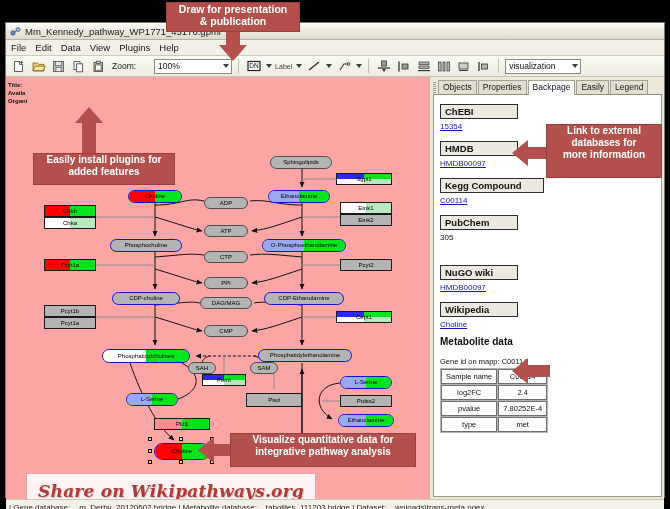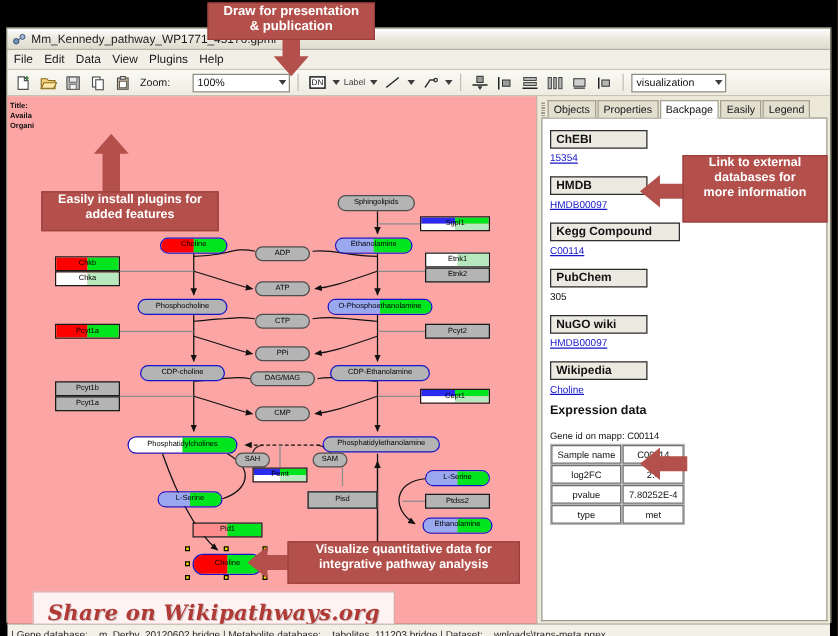--- a/index.html
+++ b/index.html
@@ -155,21 +155,21 @@
     font-size: 8px;
     color: #1515cc;
     text-decoration: underline;
     display: block;
     margin-bottom: 7px;
   }
   .bp-val {
     font-size: 8px;
     color: #111;
     display: block;
-    margin-bottom: 7px;
+    margin-bottom: 20px;
   }
   .bp-exp {
     font-size: 10px; font-weight: bold; color: #111;
     margin: 4px 0 10px 0;
   }
   .bp-geneid { font-size: 7.5px; color: #111; margin-bottom: 2px; }
   table.exp {
     border-collapse: separate;
     border-spacing: 1px;
     background: #b6b6b6;
@@ -689,21 +689,21 @@
           </div>
           <div>
             <div class="bp-head">NuGO wiki</div>
             <a class="bp-link" href="#">HMDB00097</a>
           </div>
           <div>
             <div class="bp-head">Wikipedia</div>
             <a class="bp-link" href="#">Choline</a>
           </div>
 
-          <div class="bp-exp">Expression data</div>
+          <div class="bp-exp">Metabolite data</div>
           <div class="bp-geneid">Gene id on mapp: C00114</div>
           <table class="exp">
             <tbody id="exp-body">
                 <tr>
                   <td>Sample name</td>
                   <td>C00114</td>
                 </tr>
                 <tr>
                   <td>log2FC</td>
                   <td>2.4</td>

